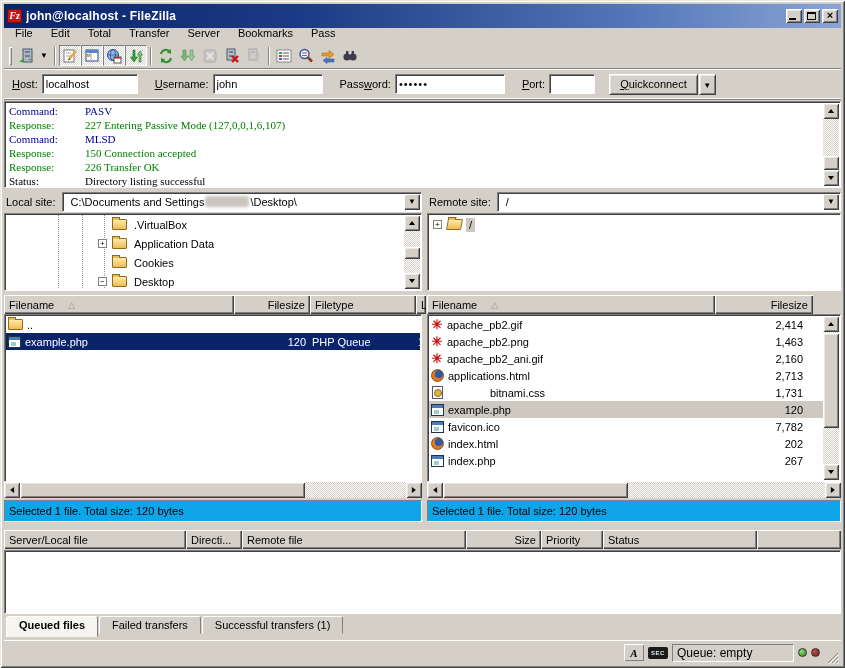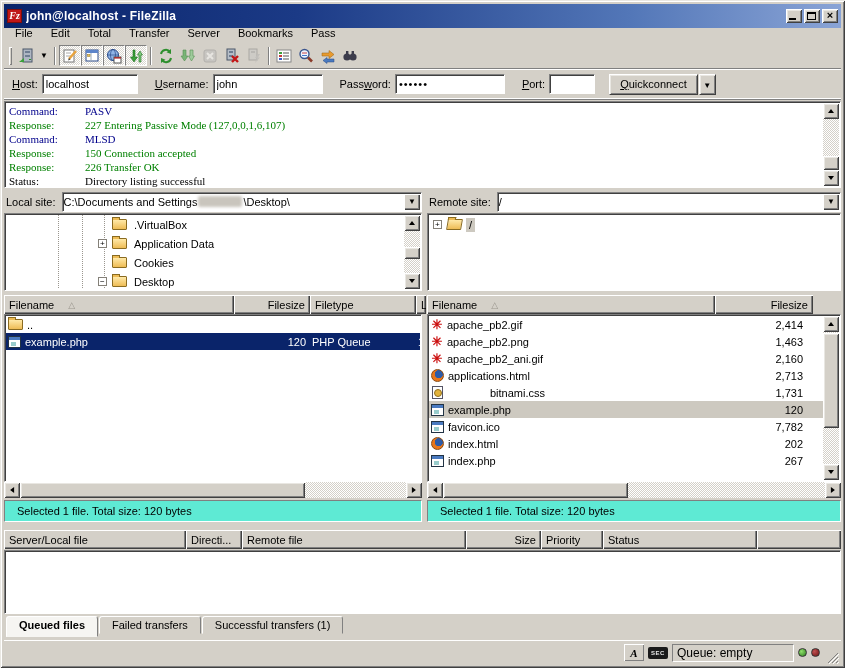--- a/index.html
+++ b/index.html
@@ -50,21 +50,21 @@
   .log{position:absolute;left:4px;top:101px;width:837px;height:87px;padding:2px 20px 2px 4px;overflow:hidden;}
   .log-line{display:flex;height:14px;line-height:14px;white-space:nowrap;font-family:Liberation Serif, serif;}
   .log-label{width:76px;flex:none;}
   .t-command{color:#00008b;}
   .t-response{color:#008000;}
   .t-status{color:#000;}
   
   .sitebar{position:absolute;top:191px;height:21px;display:flex;align-items:center;}
   .sitebar .sb-label{padding:3px 6px 3px 2px;white-space:nowrap;}
   .combo{flex:1;height:20px;background:#fff;border:1px solid;border-color:#808080 #fff #fff #808080;
-    box-shadow:inset 1px 1px 0 #404040;display:flex;align-items:center;padding-left:1px;white-space:nowrap;overflow:hidden;position:relative;}
+    box-shadow:inset 1px 1px 0 #404040;display:flex;align-items:center;padding-left:8px;white-space:nowrap;overflow:hidden;position:relative;}
   .combo .cb-btn{position:absolute;right:1px;top:1px;bottom:1px;width:16px;background:#d4d0c8;
     box-shadow:inset 1px 1px 0 #fff,inset -1px -1px 0 #404040,inset -2px -2px 0 #808080;
     display:flex;align-items:center;justify-content:center;font-size:8px;}
   .blurred{display:inline-block;width:44px;height:11px;background:#c9c5bd;filter:blur(1.6px);margin:0 1px;border-radius:2px;}
   
   .tree{position:absolute;top:213px;height:78px;overflow:hidden;}
   .tree-inner{position:absolute;inset:1px 17px 1px 1px;overflow:hidden;}
   .guide{position:absolute;top:0;bottom:0;width:1px;background-image:linear-gradient(#9a968e 1px,transparent 1px);background-size:1px 2px;}
   .tree-row{height:19px;display:flex;align-items:center;position:relative;}
   .expander{width:9px;height:9px;flex:none;background:#fff;border:1px solid #848078;
@@ -106,22 +106,22 @@
     box-shadow:inset 1px 1px 0 #fff,inset -1px -1px 0 #404040,inset 2px 2px 0 #e9e7e2,inset -2px -2px 0 #808080;}
   .arr{position:absolute;left:50%;top:50%;width:0;height:0;border:3px solid transparent;}
   .arr.up{border-bottom:4px solid #000;transform:translate(-50%,-70%);}
   .arr.down{border-top:4px solid #000;transform:translate(-50%,-30%);}
   .arr.left{border-right:4px solid #000;transform:translate(-70%,-50%);}
   .arr.right{border-left:4px solid #000;transform:translate(-30%,-50%);}
   .hscroll{position:absolute;top:482px;height:17px;}
   .hs-el{position:absolute;top:0;height:16px;background:#d4d0c8;
     box-shadow:inset 1px 1px 0 #fff,inset -1px -1px 0 #404040,inset 2px 2px 0 #e9e7e2,inset -2px -2px 0 #808080;}
   
-  .pstatus{position:absolute;top:500px;height:22px;display:flex;align-items:center;padding-left:12px;
-    border:1px solid;border-color:#808080 #fff #fff #808080;background:#5eead4;}
+  .pstatus{position:absolute;top:500px;height:22px;display:flex;align-items:center;padding-left:4px;
+    border:1px solid;border-color:#808080 #fff #fff #808080;background:#0ea5e9;}
   
   .queuebody{position:absolute;left:4px;top:550px;width:837px;height:64px;}
   .tabsbar{position:absolute;left:4px;top:616px;width:837px;height:22px;display:flex;padding-left:2px;}
   .tab{height:18px;padding:2px 12px;background:#d4d0c8;border:1px solid;border-color:#fff #808080 #d4d0c8 #fff;
     border-radius:3px 3px 0 0;margin-right:1px;white-space:nowrap;}
   .tab.active{background:#f6f5f2;font-weight:bold;height:21px;border-bottom-color:#f6f5f2;}
   
   .statusbar{position:absolute;left:4px;top:640px;width:837px;height:24px;display:flex;align-items:center;
     justify-content:flex-end;border-top:1px solid #fff;padding-right:2px;gap:4px;}
   .st-btn{width:20px;height:17px;background:#d4d0c8;box-shadow:inset 1px 1px 0 #fff,inset -1px -1px 0 #808080;

